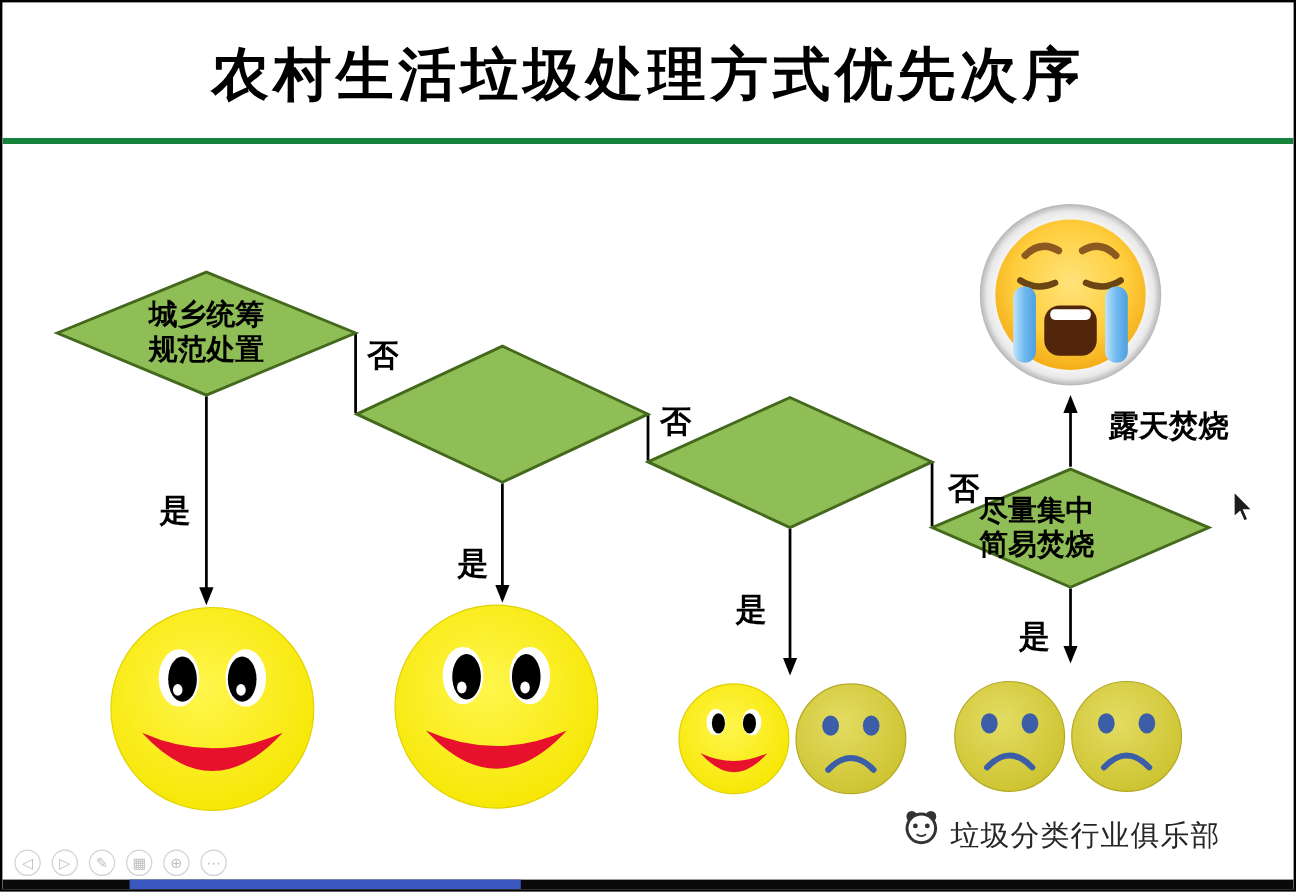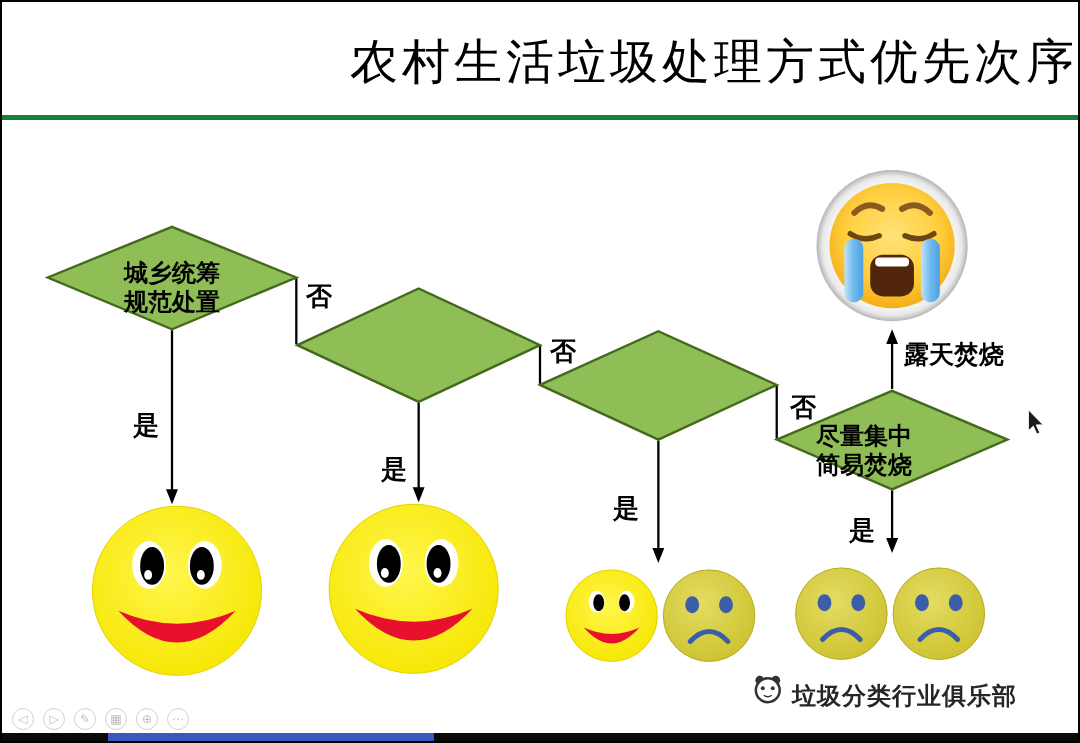--- a/index.html
+++ b/index.html
@@ -1,28 +1,28 @@
 <!DOCTYPE html>
 <html><head>
 <meta charset="utf-8">
 <style>
   html,body{margin:0;padding:0;background:#444;}
   #slide{position:relative;width:1080px;height:743px;background:#ffffff;border:2px solid #000;
          box-sizing:border-box;overflow:hidden;
          font-family:"Liberation Sans","DejaVu Sans",sans-serif;}
   .abs{position:absolute;}
-  #title{left:0;right:0;top:28px;text-align:right;font-size:48px;font-weight:400;
+  #title{left:0;right:0;top:28px;text-align:center;font-size:48px;font-weight:700;
          letter-spacing:4px;color:#000;}
   #green-rule{left:0;right:0;top:113px;height:5px;background:#15813b;}
   #art{position:absolute;left:0;top:0;}
   .node-label{white-space:pre-line;text-align:center;font-size:24px;font-weight:bold;
-              line-height:1.22;color:#000;margin-top:10px;}
+              line-height:1.22;color:#000;}
   .branch-label{font-size:26px;font-weight:bold;color:#000;}
-  #open-burning{font-size:25px;font-weight:bold;color:#000;width:120px;text-align:left;}
-  #watermark-text{font-size:24px;font-weight:700;color:#262626;letter-spacing:1px;}
+  #open-burning{font-size:25px;font-weight:bold;color:#000;width:120px;text-align:right;}
+  #watermark-text{font-size:24px;font-weight:400;color:#262626;letter-spacing:1px;}
   #toolbar{left:10px;top:706px;display:flex;gap:9px;}
   .tool{width:22px;height:22px;border:1.5px solid #d2d2d2;border-radius:50%;color:#bdbdbd;
         font-size:12px;line-height:20px;text-align:center;display:inline-block;background:#fff;
         box-sizing:border-box;cursor:pointer;}
   #bottom-strip{left:0;bottom:0;width:100%;height:8px;background:#0a0a0a;}
   #progress-fill{position:absolute;left:106px;top:0;width:326px;height:100%;background:#3a57c0;}
 </style>
 </head>
 <body>
 

